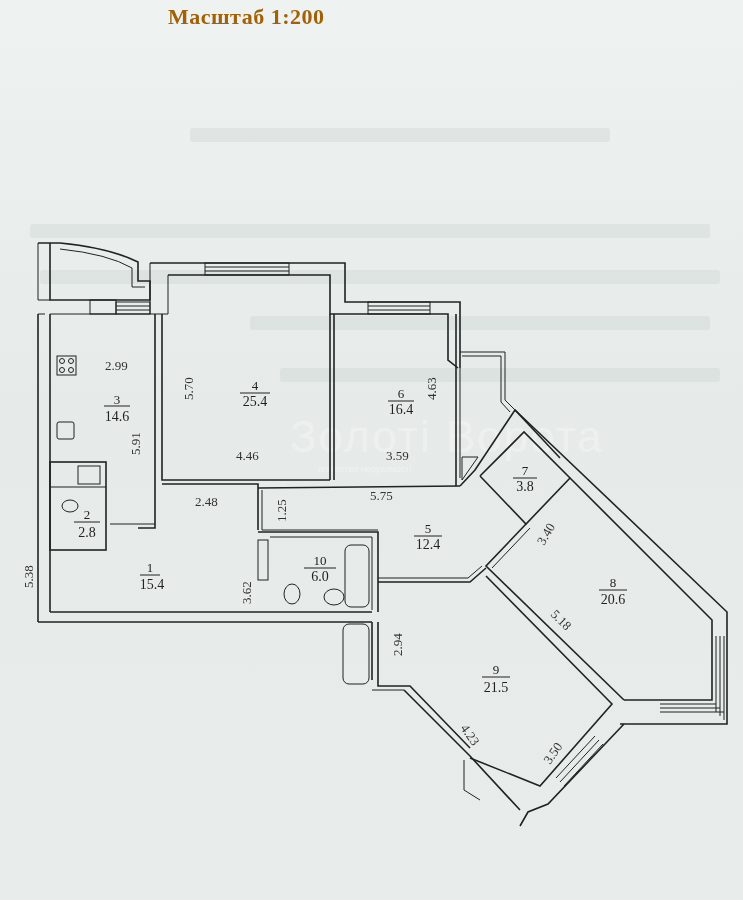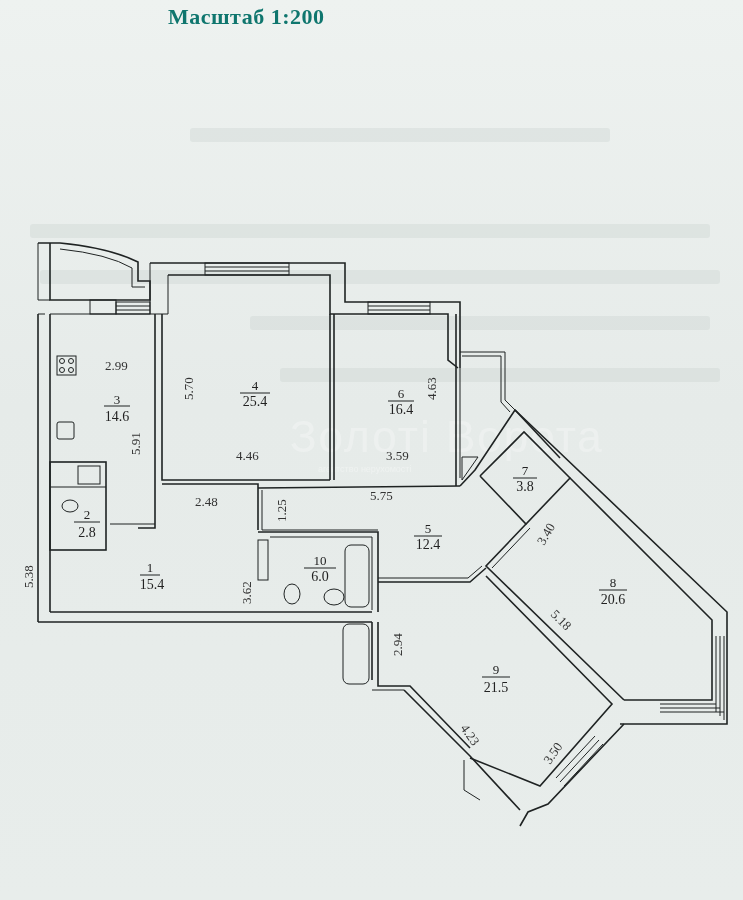--- a/index.html
+++ b/index.html
@@ -10,21 +10,21 @@
     position: relative;
   }
   .page-bg {
     position: absolute; inset: 0;
     background: linear-gradient(180deg, #eef2f0 0%, #e6ebe9 45%, #e8edeb 100%);
   }
   .bleed { position: absolute; left: 0; top: 120px; width: 743px; height: 300px; pointer-events: none; }
   .bleed div { position: absolute; height: 14px; background: #c9d0ce; opacity: 0.35; border-radius: 3px; }
   .title {
     position: absolute; left: 168px; top: 4px;
-    font-size: 22px; font-weight: bold; color: #0f766e; letter-spacing: 0.5px;
+    font-size: 22px; font-weight: bold; color: #a16207; letter-spacing: 0.5px;
   }
   svg.plan { position: absolute; left: 0; top: 0; }
   .wall { fill: none; stroke: #1f2323; stroke-width: 1.6; }
   .thin { fill: none; stroke: #1f2323; stroke-width: 1; }
   .lbl { font-family: "Liberation Serif", serif; fill: #222; }
   .room-num { font-size: 13px; }
   .room-area { font-size: 14px; }
   .dim { font-size: 13px; fill: #333; }
   .wm { font-family: "Liberation Sans", sans-serif; font-size: 44px; fill: #ffffff; opacity: 0.28; letter-spacing: 2px; }
   .wm-sub { font-family: "Liberation Sans", sans-serif; font-size: 9px; fill: #ffffff; opacity: 0.35; }

